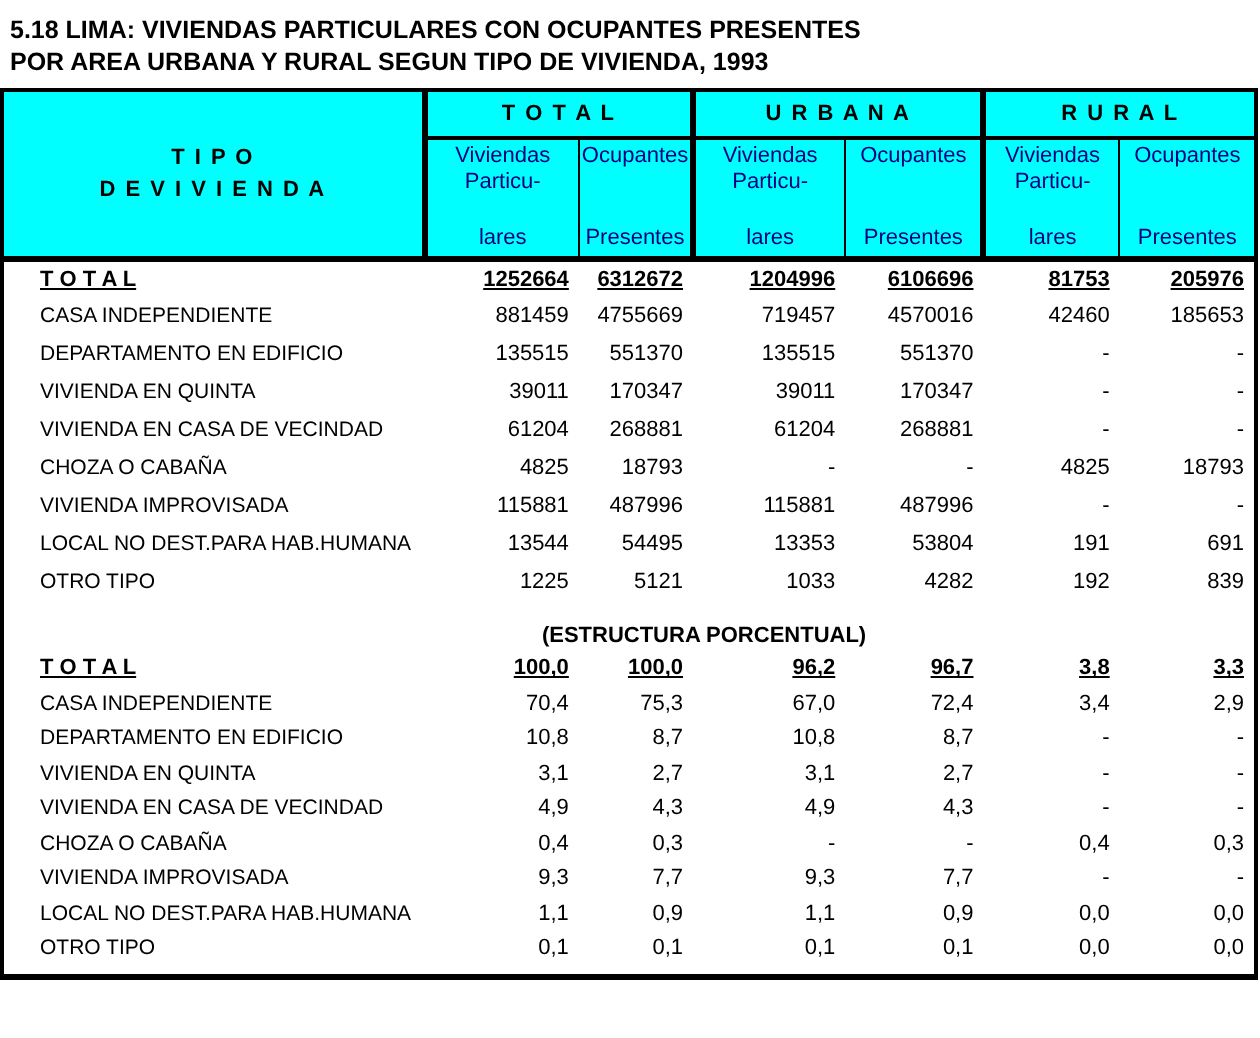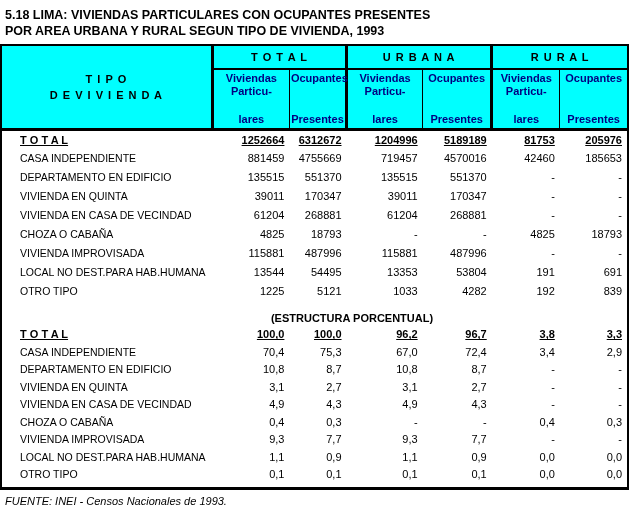--- a/index.html
+++ b/index.html
@@ -25,21 +25,21 @@
     border-right:3px solid #000;border-bottom:3px solid #000000;
     font-weight:bold;font-size:11px;text-align:center;vertical-align:middle;
     letter-spacing:1px;line-height:16px;
   }
   tr.group-row th.grp{
     height:22px;font-weight:bold;font-size:11px;text-align:center;vertical-align:middle;
     border-bottom:2px solid #000;letter-spacing:1px;
   }
   th.grp-sep{border-right:3px solid #000;}
   tr.sub-row th{
-    height:58px;vertical-align:top;color:#000080;font-weight:bold;font-size:11px;
+    height:58px;vertical-align:top;color:#000080;font-weight:normal;font-size:11px;
     border-bottom:3px solid #000;
   }
   .bthin{border-right:1px solid #000;}
   .bthick{border-right:3px solid #000;}
   .subcell{
     display:flex;flex-direction:column;justify-content:space-between;
     height:54px;padding:2px 1px 2px 1px;text-align:center;line-height:13px;
   }
   tbody{font-size:11px;}
   tbody th.rlabel{
@@ -135,21 +135,21 @@
           </div>
         </th>
       </tr>
     </thead>
     <tbody>
         <tr class="abs-row total-row">
           <th class="rlabel">T O T A L</th>
           <td class="val">1252664</td>
           <td class="val">6312672</td>
           <td class="val">1204996</td>
-          <td class="val">5189189</td>
+          <td class="val">6106696</td>
           <td class="val">81753</td>
           <td class="val">205976</td>
         </tr>
         <tr class="abs-row">
           <th class="rlabel">CASA INDEPENDIENTE</th>
           <td class="val">881459</td>
           <td class="val">4755669</td>
           <td class="val">719457</td>
           <td class="val">4570016</td>
           <td class="val">42460</td>
@@ -306,15 +306,14 @@
           <td class="val">0,1</td>
           <td class="val">0,0</td>
           <td class="val">0,0</td>
         </tr>
         <tr class="end-row">
           <td colspan="7"></td>
         </tr>
       </tbody>
   </table>
 
-  <div class="source">FUENTE: INEI - Censos Nacionales de 1993.</div>
 
 </div>
 
 </body></html>

